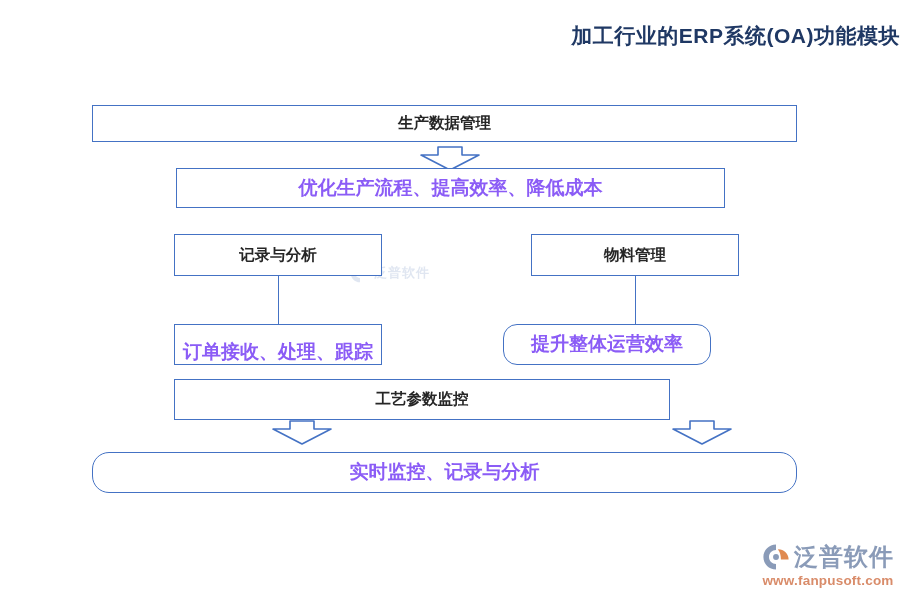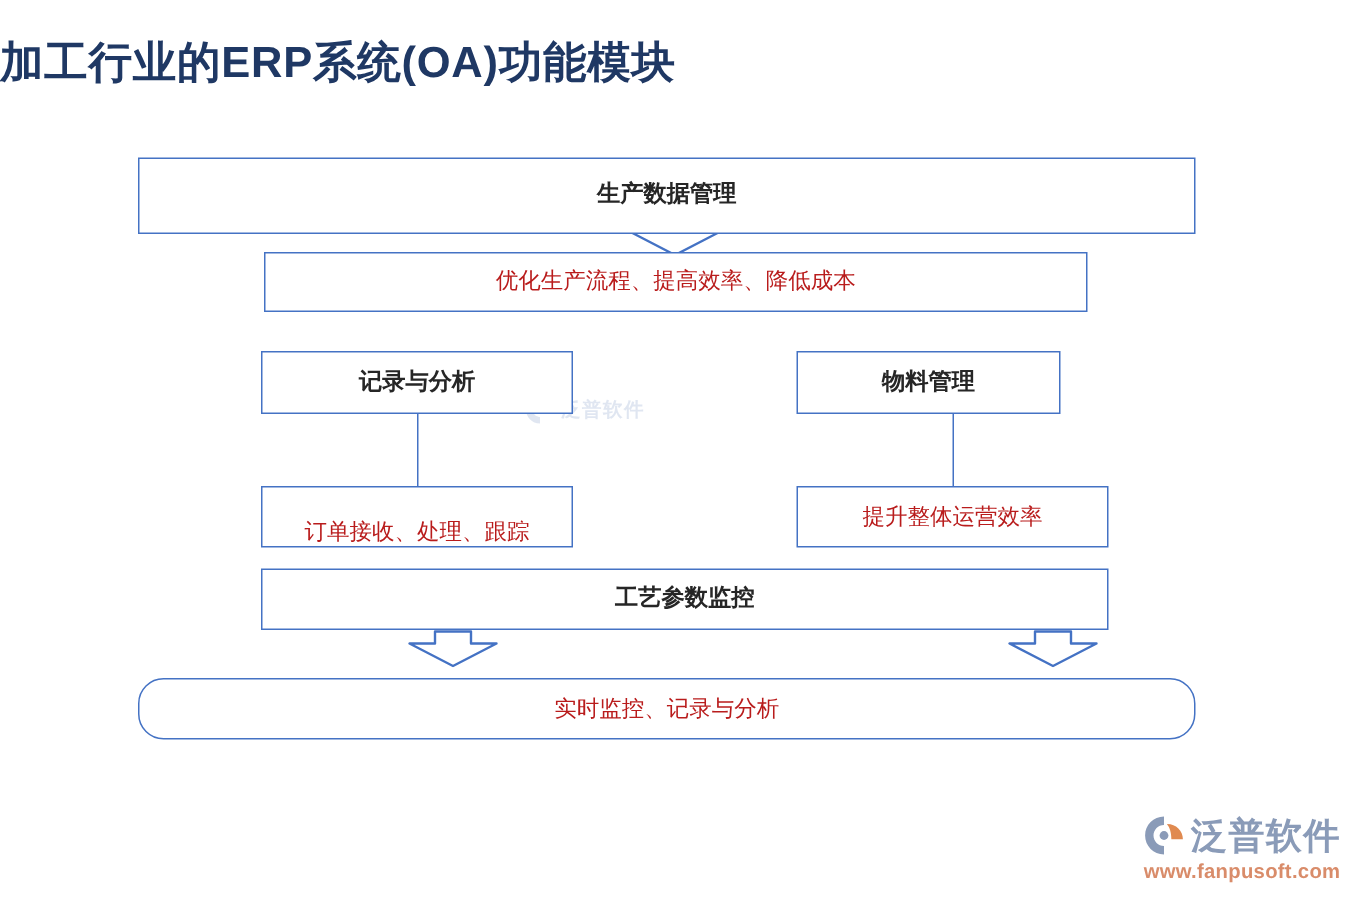--- a/index.html
+++ b/index.html
@@ -20,22 +20,22 @@
     width: 900px;
     height: 600px;
   }
 
   
   .page-title {
     position: absolute;
     left: 0;
     top: 22px;
     width: 900px;
-    text-align: left;
-    font-size: 29px;
+    text-align: right;
+    font-size: 21px;
     font-weight: bold;
     color: #1F3864;
     letter-spacing: 0.5px;
     white-space: nowrap;
   }
 
   
   .node {
     position: absolute;
     box-sizing: border-box;
@@ -51,33 +51,33 @@
     display: block;
     text-align: center;
     line-height: 1.2;
   }
   .node.primary span {
     font-weight: bold;
     color: #262626;
     font-size: 15.5px;
   }
   .node.detail span {
-    font-weight: normal;
-    color: #b91c1c;
-    font-size: 15px;
-  }
-
-  
-  #node-production     { left: 92px;  top: 105px; width: 705px; height: 51px; }
+    font-weight: bold;
+    color: #8b5cf6;
+    font-size: 19px;
+  }
+
+  
+  #node-production     { left: 92px;  top: 105px; width: 705px; height: 37px; }
   #node-optimize       { left: 176px; top: 168px; width: 549px; height: 40px; }
   #node-customer-order { left: 174px; top: 234px; width: 208px; height: 42px; }
-  #node-material       { left: 531px; top: 234px; width: 176px; height: 42px; }
+  #node-material       { left: 531px; top: 234px; width: 208px; height: 42px; }
   #node-order-flow     { left: 174px; top: 324px; width: 208px; height: 41px; align-items: flex-end; }
-  #node-efficiency     { left: 531px; top: 324px; width: 208px; height: 41px; }
-  #node-process-param  { left: 174px; top: 379px; width: 565px; height: 41px; }
+  #node-efficiency     { left: 503px; top: 324px; width: 208px; height: 41px; border-radius: 14px; }
+  #node-process-param  { left: 174px; top: 379px; width: 496px; height: 41px; }
   #node-realtime       { left: 92px;  top: 452px; width: 705px; height: 41px; border-radius: 17px; }
 
   
   .vline {
     position: absolute;
     width: 0;
     border-left: 1.6px solid #4472C4;
     z-index: 2;
   }
   #line-customer  { left: 278px; top: 276px; height: 48px; }

